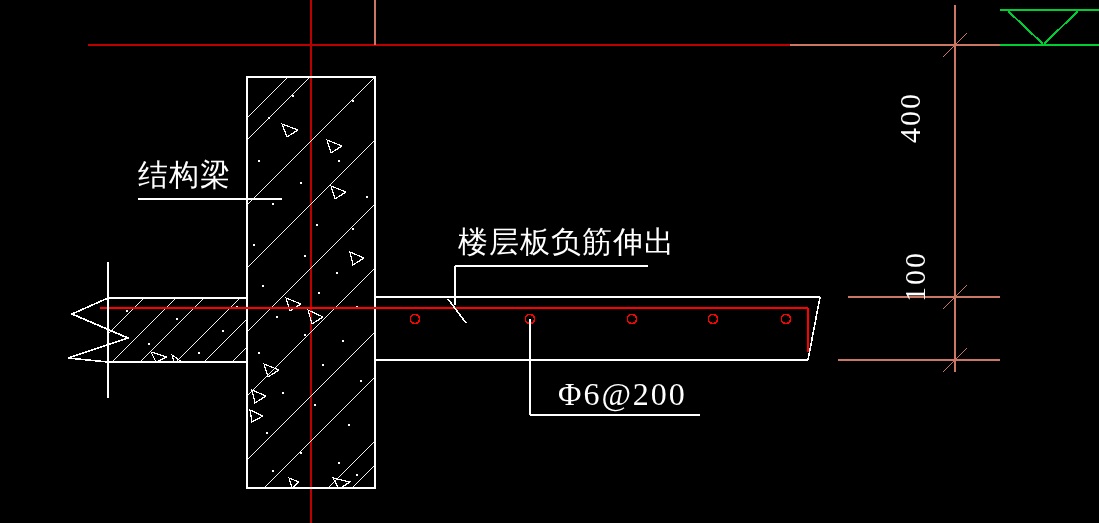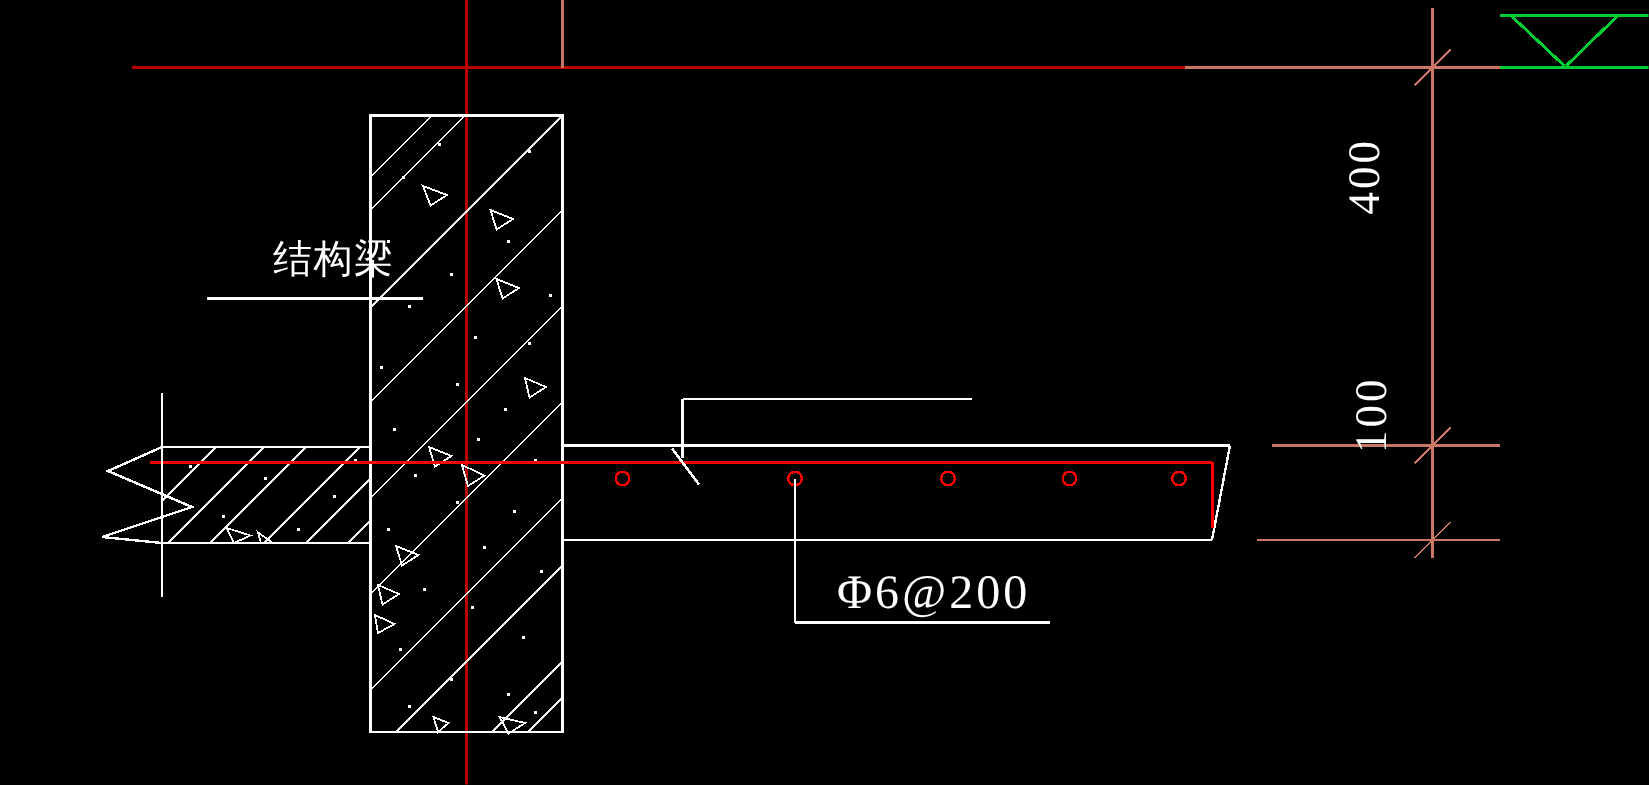--- a/index.html
+++ b/index.html
@@ -3,21 +3,21 @@
 <meta charset="utf-8">
 <title>CAD Detail</title>
 <style>
   html,body{margin:0;padding:0;background:#000;}
   body{width:1099px;height:523px;overflow:hidden;
        font-family:"Liberation Sans",sans-serif;}
   #stage{position:relative;width:1099px;height:523px;background:#000;}
   #stage svg{position:absolute;left:0;top:0;}
   .lbl{position:absolute;color:#fff;white-space:nowrap;
        font-family:"Liberation Serif",serif;-webkit-font-smoothing:none;}
-  #lbl-beam{left:138px;top:155px;font-size:26px;letter-spacing:1px;margin-left:44px;}
+  #lbl-beam{left:138px;top:155px;font-size:30px;letter-spacing:1px;}
   #lbl-rebar{left:458px;top:222px;font-size:30px;letter-spacing:1px;}
   #lbl-spec{left:558px;top:376px;font-size:32px;letter-spacing:2px;text-align:center;}
   #dim-400{left:893px;top:143px;font-size:30px;letter-spacing:2px;
            transform:rotate(-90deg);transform-origin:left top;}
   #dim-100{left:898px;top:302px;font-size:30px;letter-spacing:2px;
            transform:rotate(-90deg);transform-origin:left top;}
 </style>
 </head>
 <body>
 
@@ -176,20 +176,21 @@
 
       <line x1="943" y1="57" x2="967" y2="33"></line>
       <line x1="943" y1="309" x2="967" y2="285"></line>
       <line x1="943" y1="372" x2="967" y2="348"></line>
     </g>
 
   </svg>
 
   <div class="lbl" id="lbl-beam">结构梁</div>
 
+  <div class="lbl" id="lbl-rebar">楼层板负筋伸出</div>
 
   <div class="lbl" id="lbl-spec">Φ6@200</div>
 
   <div class="lbl" id="dim-400">400</div>
 
   <div class="lbl" id="dim-100">100</div>
 
 </div>
 
 </body></html>

